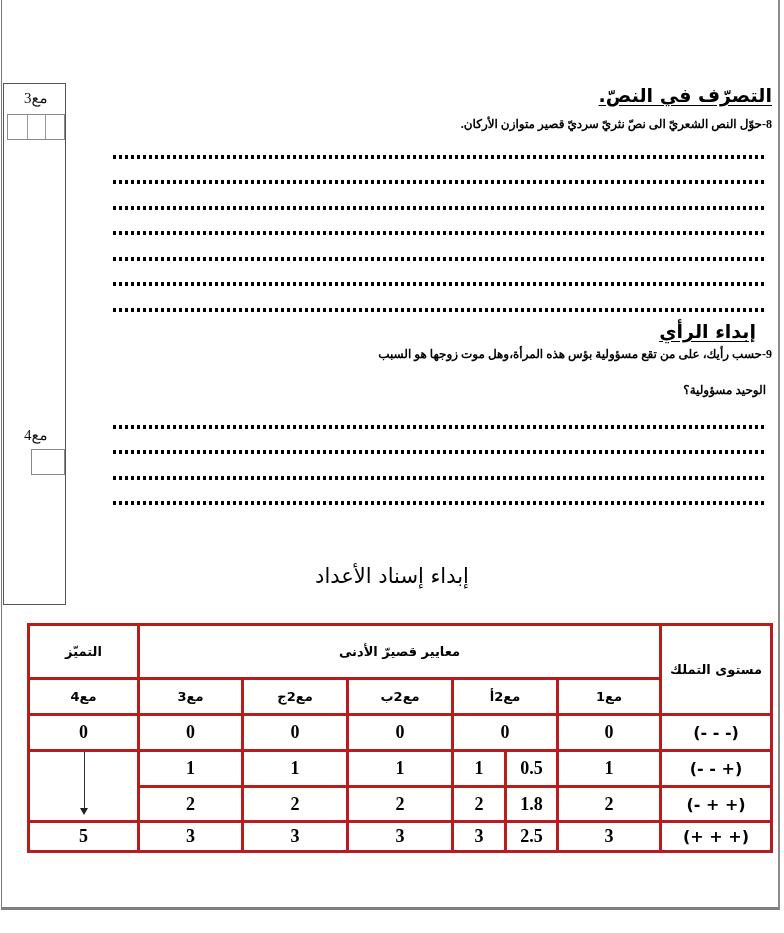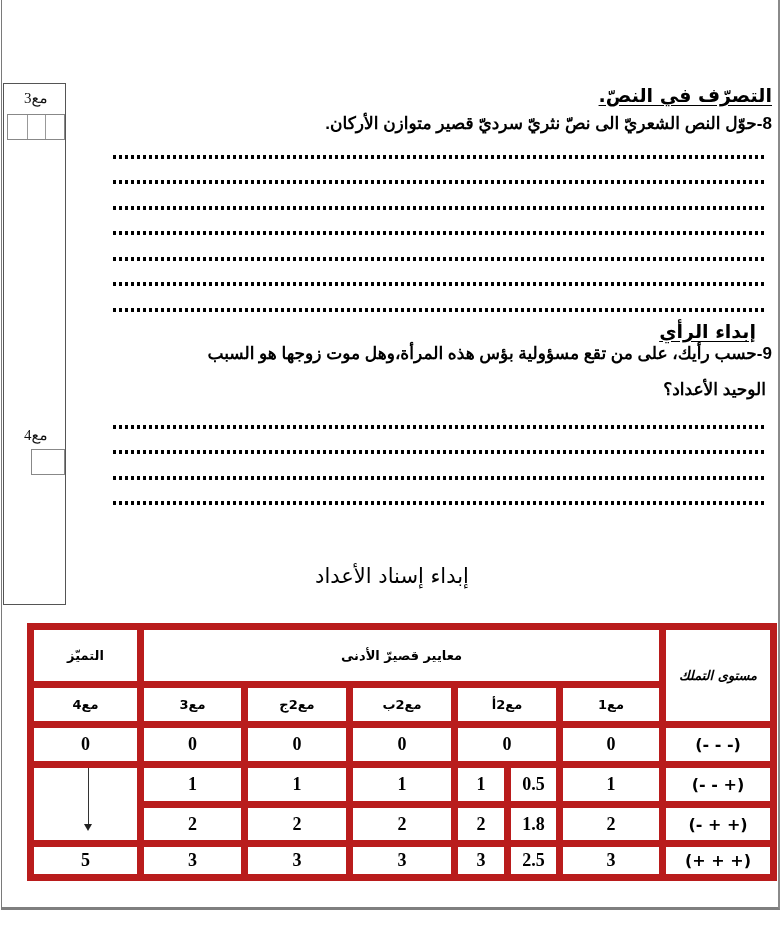--- a/index.html
+++ b/index.html
@@ -11,29 +11,29 @@
     .sidebar { position: absolute; left: 3px; top: 83px; width: 63px; height: 522px;
                border: 1px solid #555; box-sizing: border-box; }
     .crit-label { position: absolute; font-family: "Liberation Serif", serif; font-size: 15px;
                   direction: rtl; color: #111; }
     .crit-boxes { position: absolute; display: flex; border: 1px solid #888; box-sizing: border-box; }
     .crit-boxes span { display: block; border-left: 1px solid #999; box-sizing: border-box; height: 100%; }
     .crit-boxes span:first-child { border-left: none; }
     .section-title { position: absolute; right: 12px; font-weight: bold; font-size: 19px;
                      text-decoration: underline; text-underline-offset: 3px; direction: rtl;
                      font-family: "DejaVu Sans", sans-serif; }
-    .question { position: absolute; right: 12px; font-weight: bold; font-size: 17px; direction: rtl;
-                font-family: Liberation Sans, sans-serif; line-height: 24px; }
+    .question { position: absolute; right: 12px; font-weight: bold; font-size: 12px; direction: rtl;
+                font-family: Liberation Serif, serif; line-height: 24px; }
     .dots { position: absolute; left: 113px; width: 653px; height: 4px;
             background-image: repeating-linear-gradient(to right, #000 0 3px, transparent 3px 6px); }
     .table-title { position: absolute; left: 0; width: 784px; top: 564px; text-align: center;
                    font-size: 21px; direction: rtl; font-family: "DejaVu Sans", sans-serif; }
     table.grades { position: absolute; left: 27px; top: 623px; width: 743px; border-collapse: collapse;
                    direction: rtl; table-layout: fixed; }
-    table.grades td, table.grades th { border: 7px solid #b91c1c; text-align: center; padding: 0;
+    table.grades td, table.grades th { border: 3px solid #b91c1c; text-align: center; padding: 0;
                    font-family: "Liberation Serif", serif; font-weight: bold; font-size: 18px; margin-top: 29px; }
     table.grades { border: 2px solid #333; }
     table.grades th { font-family: "DejaVu Sans", sans-serif; font-size: 13px; font-weight: bold; }
     .h1 td, .h1 th { height: 51px; }
     .h2 th { height: 33px; }
     .r1 td { height: 33px; border-top: 2px solid #333; }
     .r2 td { height: 33px; border-top: 2px solid #444; }
     .r3 td { height: 32px; }
     .r4 td { height: 27px; }
     .lvl { font-family: "DejaVu Sans", sans-serif !important; font-size: 16px !important; }
@@ -68,21 +68,21 @@
   <div class="dots" style="top:180px;"></div>
   <div class="dots" style="top:206px;"></div>
   <div class="dots" style="top:231px;"></div>
   <div class="dots" style="top:257px;"></div>
   <div class="dots" style="top:282px;"></div>
   <div class="dots" style="top:308px;"></div>
 </div>
 
 <div class="section-title" style="top:320px; right:28px;">إبداء الرأي</div>
 <div class="question" style="top:342px;">9-حسب رأيك، على من تقع مسؤولية بؤس هذه المرأة،وهل موت زوجها هو السبب</div>
-<div class="question" style="top:378px; right:18px;">الوحيد الأعداد؟</div>
+<div class="question" style="top:378px; right:18px;">الوحيد مسؤولية؟</div>
 
 <div>
   <div class="dots" style="top:425px;"></div>
   <div class="dots" style="top:450px;"></div>
   <div class="dots" style="top:476px;"></div>
   <div class="dots" style="top:501px;"></div>
 </div>
 
 <div class="table-title">إبداء إسناد الأعداد</div>
 
@@ -92,21 +92,21 @@
     <col style="width:103px">
     <col style="width:52px">
     <col style="width:53px">
     <col style="width:105px">
     <col style="width:105px">
     <col style="width:104px">
     <col style="width:110px">
   </colgroup>
   <tbody>
       <tr class="h1">
-    <th rowspan="2" style="line-height:20px;font-style:italic;">مستوى التملك</th>
+    <th rowspan="2" style="line-height:20px;">مستوى التملك</th>
     <th colspan="6">معايير قصيرّ الأدنى</th>
     <th>التميّز</th>
   </tr>
   <tr class="h2">
     <th>مع1</th>
     <th colspan="2">مع2أ</th>
     <th>مع2ب</th>
     <th>مع2ج</th>
     <th>مع3</th>
     <th>مع4</th>

